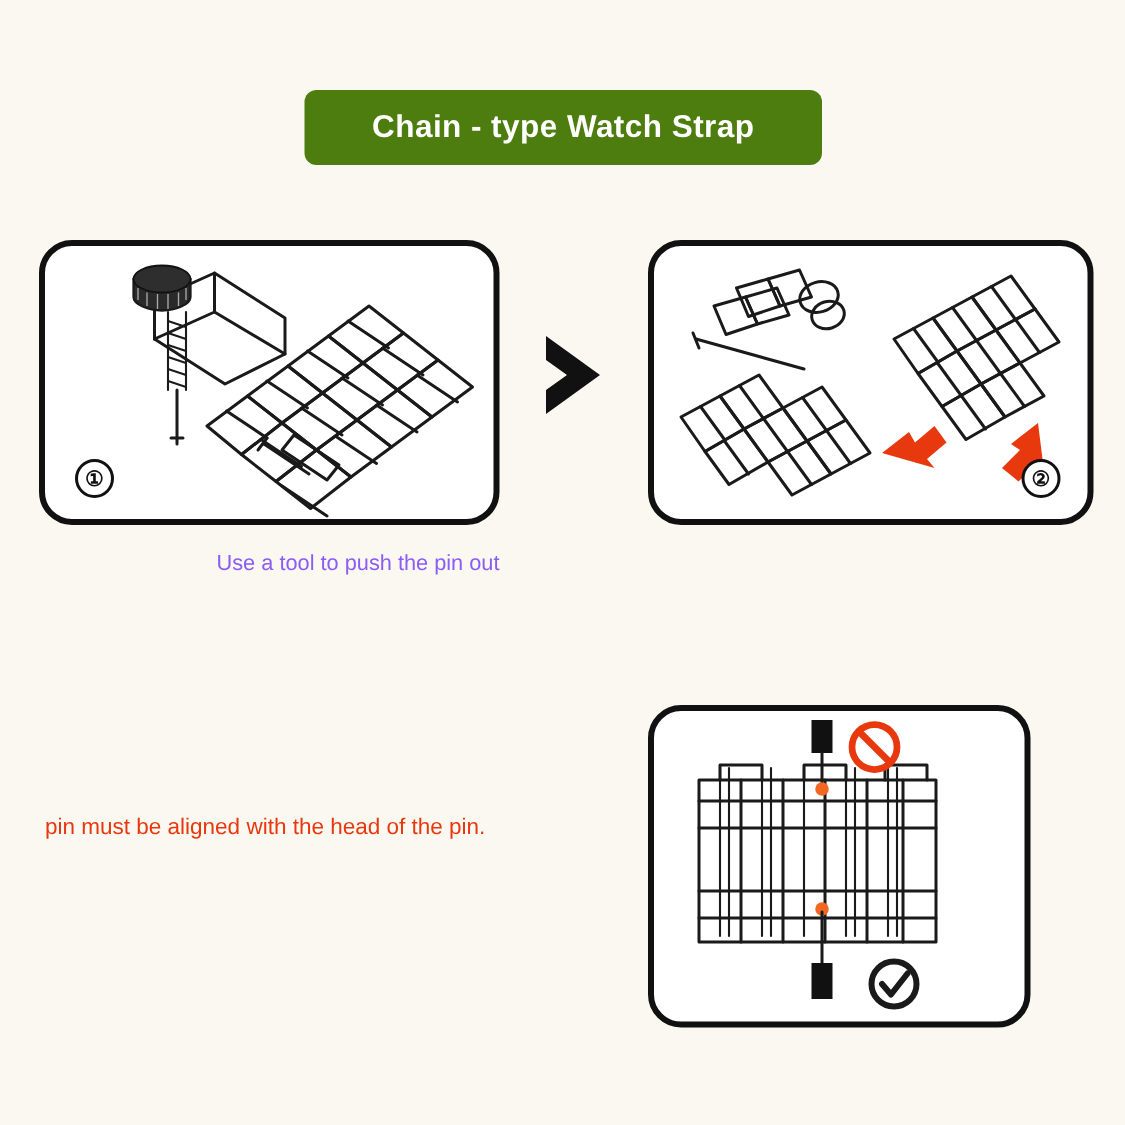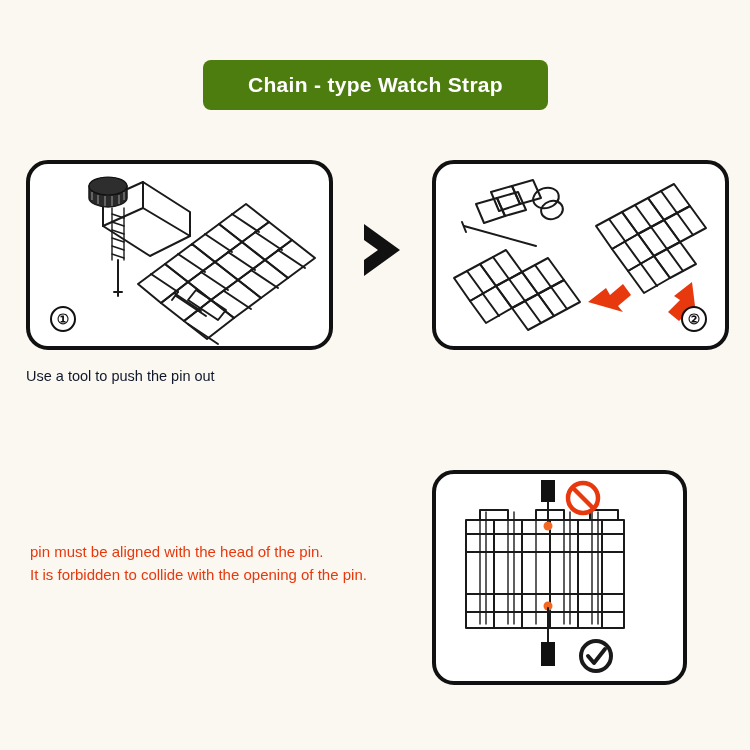--- a/index.html
+++ b/index.html
@@ -66,23 +66,23 @@
     font-weight: bold;
     color: #111;
     background: #fff;
     box-sizing: border-box;
   }
   #badge-1 { left: 20px; bottom: 14px; }
   #badge-2 { right: 18px; bottom: 14px; }
 
   .caption {
     position: absolute;
-    text-align: left;
+    text-align: right;
     font-size: 14.5px;
-    color: #0f172a;
+    color: #8b5cf6;
     line-height: 1.45;
   }
   #caption-1 { left: 26px;  top: 366px; width: 307px; }
   #caption-2 { left: 424px; top: 366px; width: 313px; }
 
   
   .chevron-arrow {
     position: absolute;
     left: 358px;
     top: 222px;
@@ -263,21 +263,20 @@
       </g>
       <g class="red-arrow">
         <path d="M152 138 L170 124 L174 131 L187 120 L195 131 L182 142 L187 148 Z"></path>
       </g>
     </svg>
     <div class="step-badge" id="badge-2">②</div>
   </div>
 
   <div class="note-block">
     <span class="note-line">pin must be aligned with the head of the pin.</span>
-    <span class="note-line">It is forbidden to collide with the opening of the pin.</span>
   </div>
 
   <div class="panel" id="panel-3">
     <svg width="247" height="207" viewBox="0 0 247 207">
 
       <g class="ink">
         <rect x="30" y="46" width="158" height="108"></rect>
         <path d="M30 60 L188 60"></path>
         <path d="M30 78 L188 78"></path>
         <path d="M30 120 L188 120"></path>

